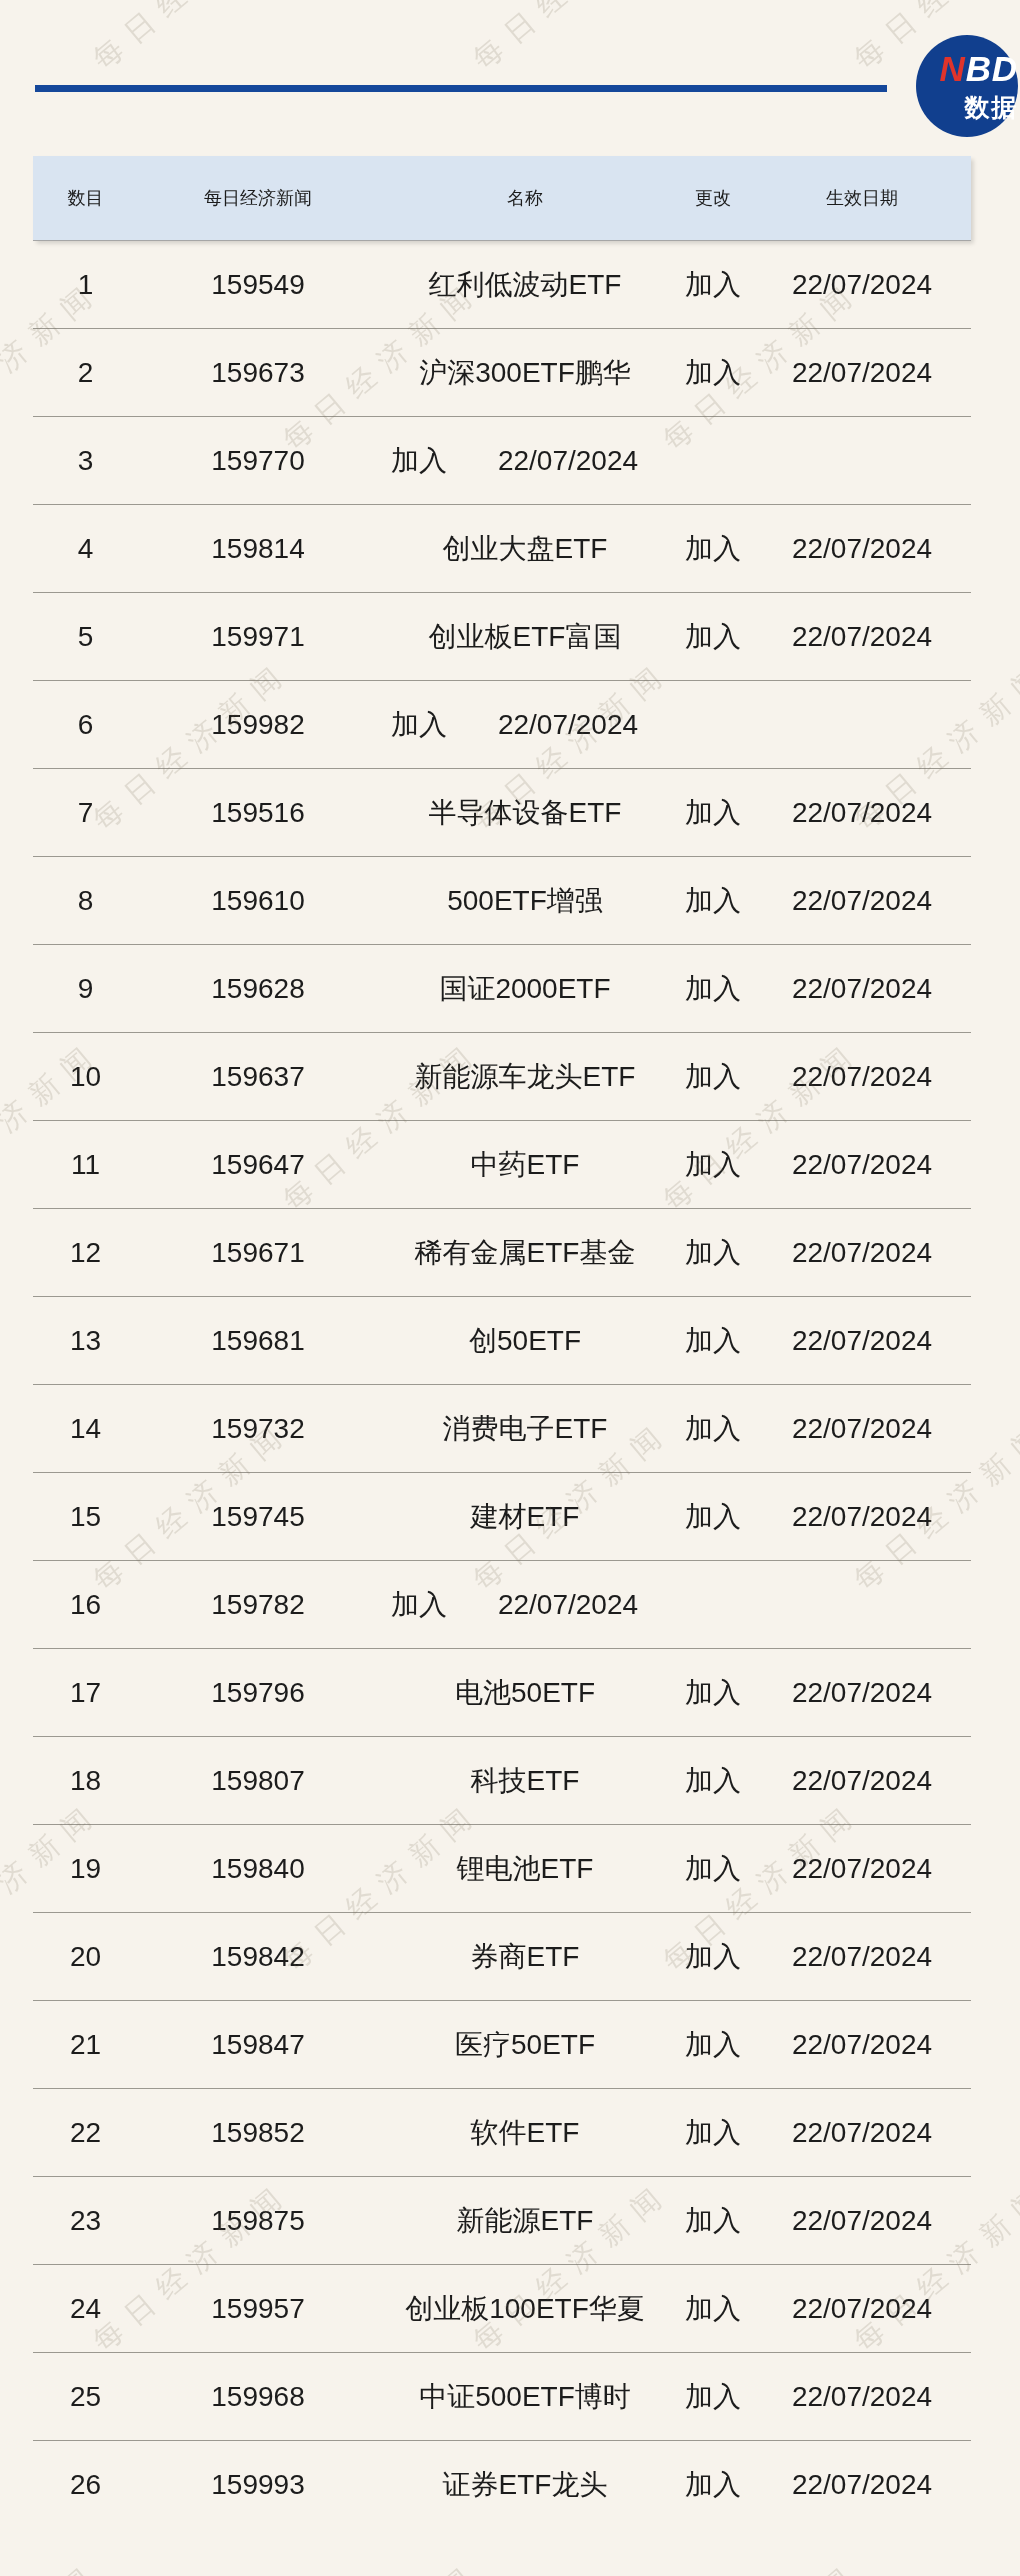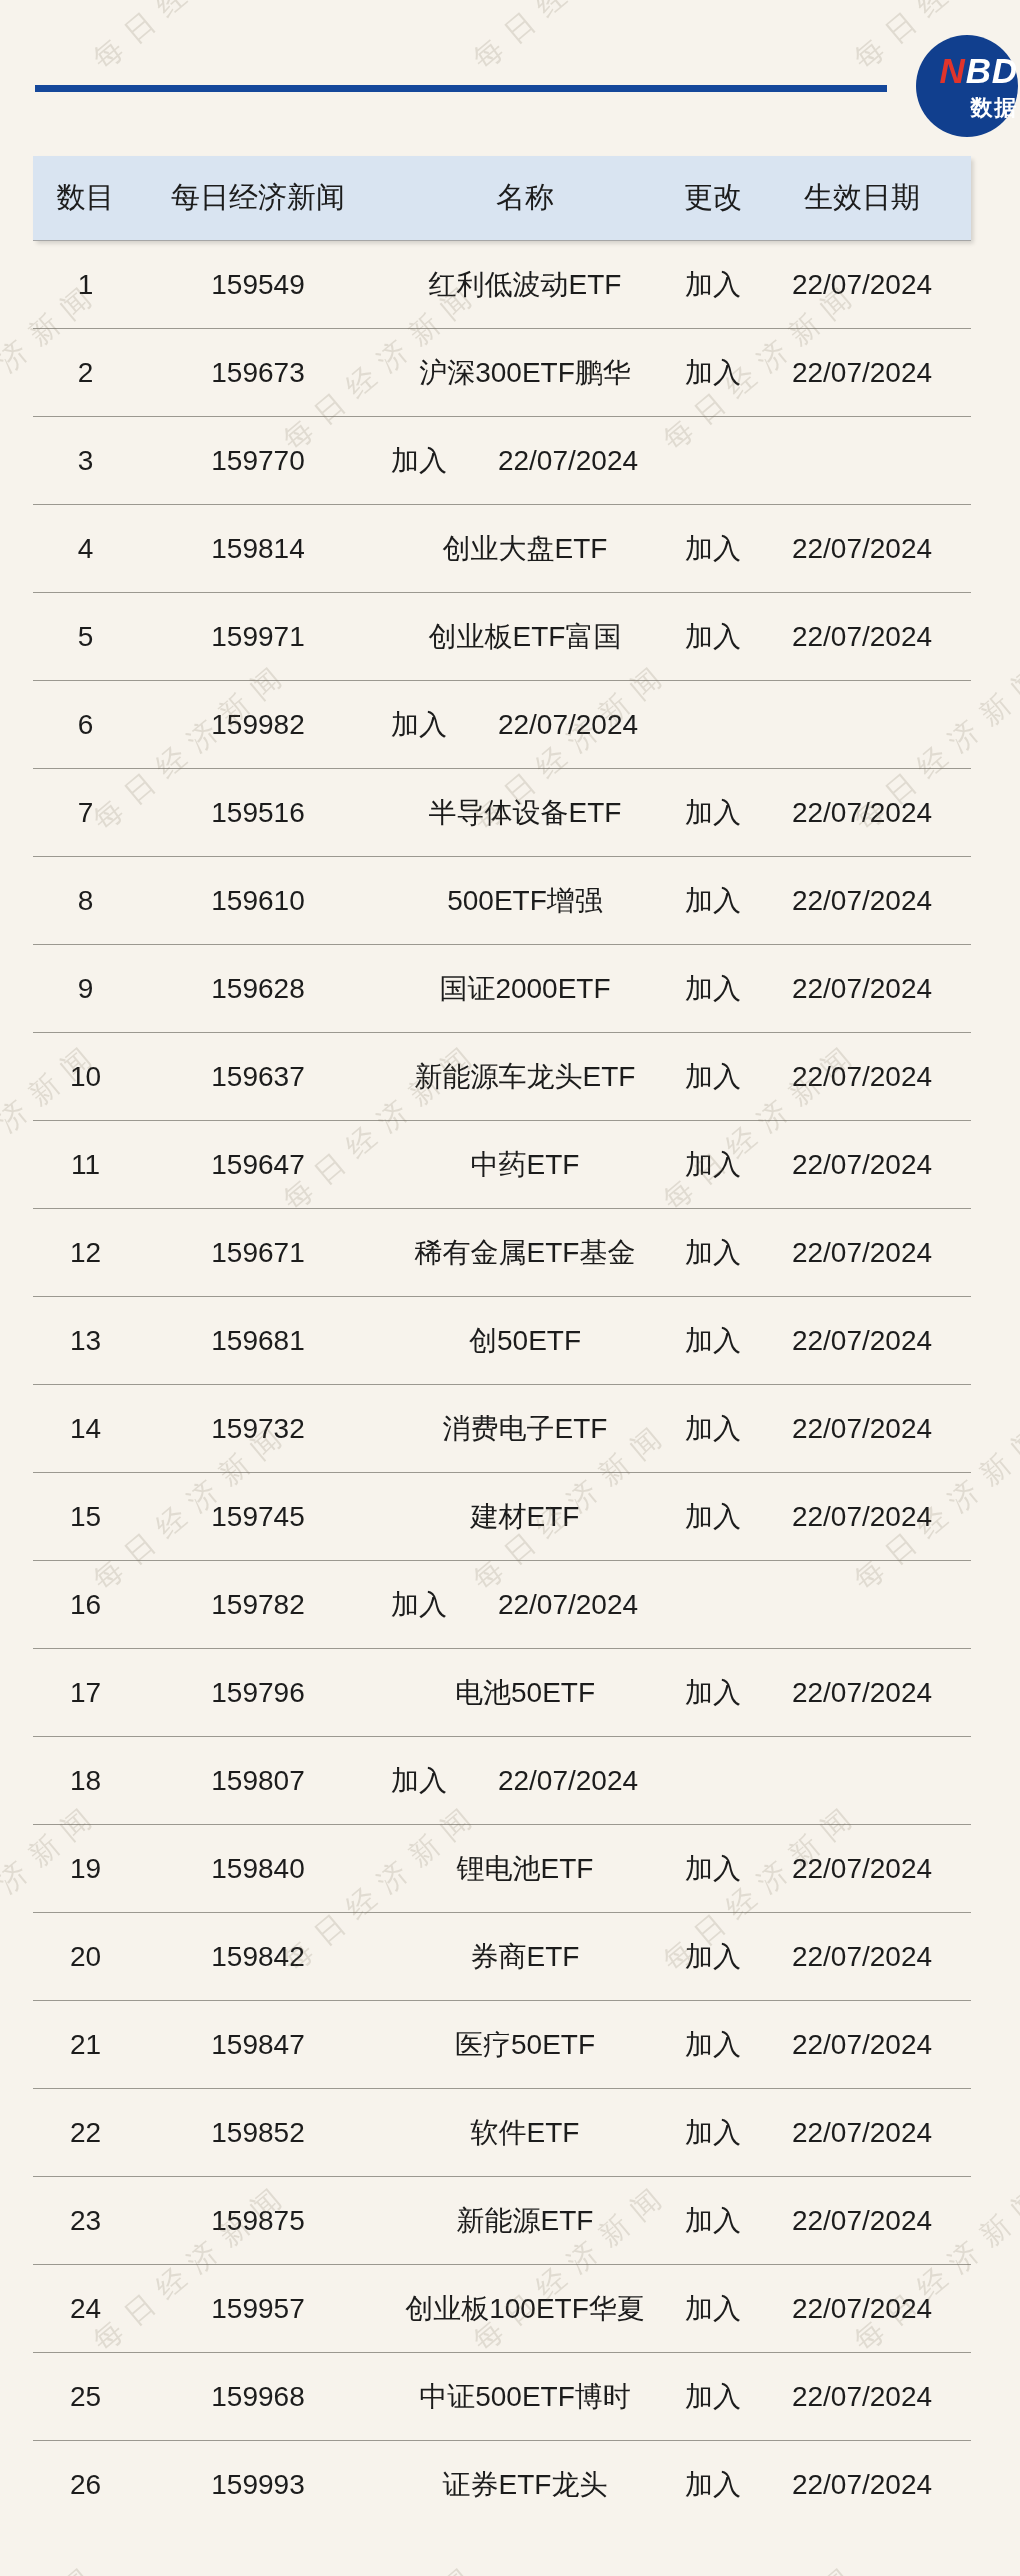--- a/index.html
+++ b/index.html
@@ -34,32 +34,32 @@
     background:#113f8e;
     display:flex;flex-direction:column;align-items:flex-end;justify-content:center;
     z-index:2;
   }
   .logo-nbd{
     font-style:italic;font-weight:bold;
     font-size:35px;line-height:1;letter-spacing:0.9px;color:#ffffff;
   }
   .logo-n{color:#e0342b;}
   .logo-cn{
-    font-weight:bold;font-size:22px;line-height:1.05;
+    font-weight:bold;font-size:25px;line-height:1.05;
     letter-spacing:1.7px;color:#ffffff;margin-top:8px;
   }
   
   .table{
     position:absolute;left:33px;top:156px;width:938px;z-index:1;
   }
   .thead{
     height:84px;
     background:#d9e4f1;
     display:flex;align-items:center;
-    font-size:29px;
+    font-size:18px;
     border-bottom:1.7px solid #a6a6a6;
     box-shadow:2.6px 2.6px 4.3px rgba(0,0,0,0.15);
   }
   .trow{
     height:87px;
     display:flex;align-items:center;
     font-size:28px;
     border-bottom:0.9px solid #9b9890;
   }
   .trow:last-child{border-bottom:none;}
@@ -228,20 +228,21 @@
       <div class="trow">
     <div class="cell col-num">17</div>
     <div class="cell col-code">159796</div>
     <div class="cell col-name">电池50ETF</div>
     <div class="cell col-change">加入</div>
     <div class="cell col-date">22/07/2024</div>
   </div>
       <div class="trow">
     <div class="cell col-num">18</div>
     <div class="cell col-code">159807</div>
+    <div class="cell col-name">科技ETF</div>
     <div class="cell col-change">加入</div>
     <div class="cell col-date">22/07/2024</div>
   </div>
       <div class="trow">
     <div class="cell col-num">19</div>
     <div class="cell col-code">159840</div>
     <div class="cell col-name">锂电池ETF</div>
     <div class="cell col-change">加入</div>
     <div class="cell col-date">22/07/2024</div>
   </div>

